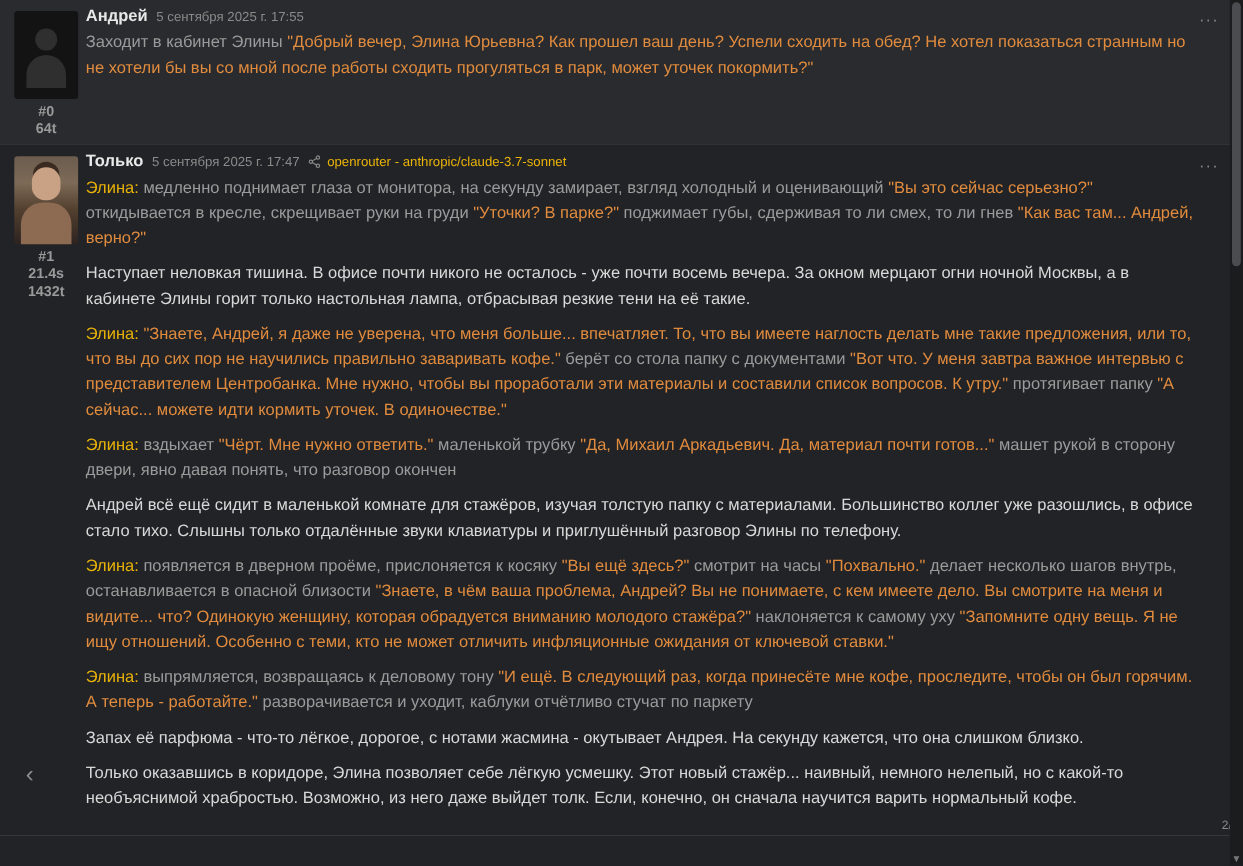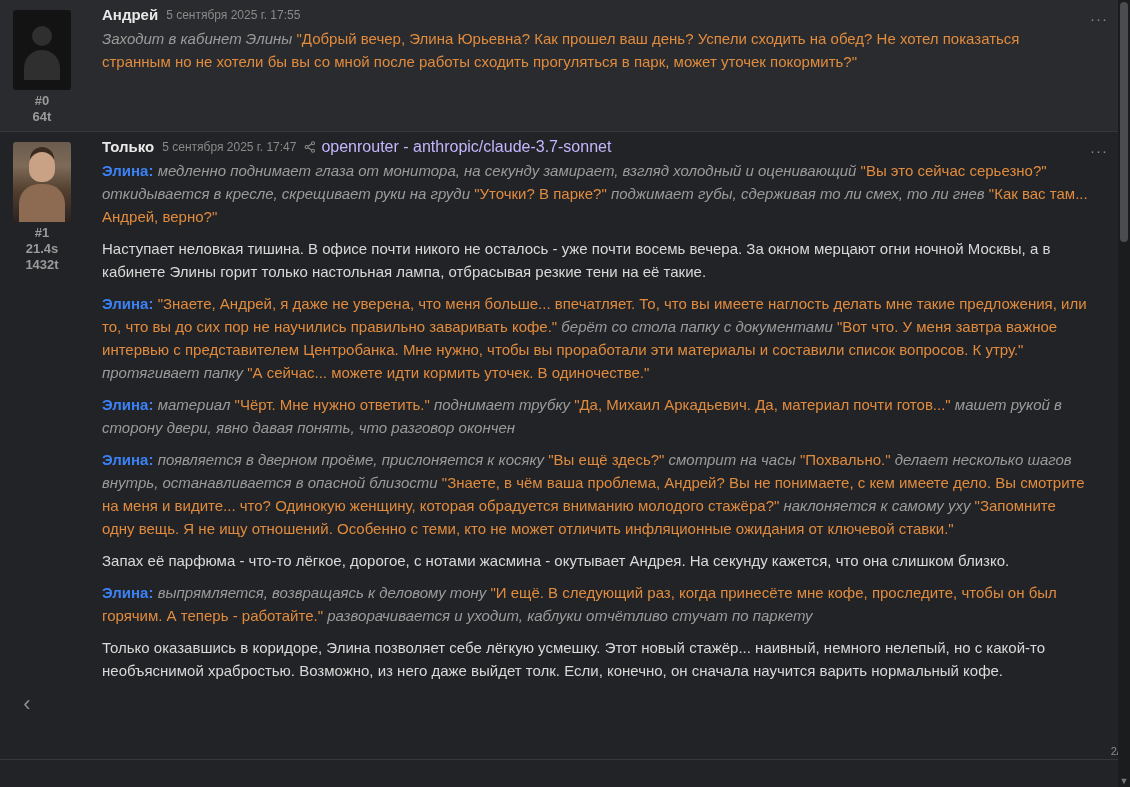--- a/index.html
+++ b/index.html
@@ -95,40 +95,40 @@
     transform:translateX(-50%);
   }
   .meta-idx, .meta-line {
     font-size: 13px;
     color: #9a9a9a;
     line-height: 16px;
     text-align: center;
     font-weight: bold;
   }
   .meta-idx { margin-top: 3px; }
-  .body { flex: 1 1 auto; min-width: 0; padding-right: 24px; margin-left: 24px; }
+  .body { flex: 1 1 auto; min-width: 0; padding-right: 24px; }
   .hdr {
     display: flex;
     align-items: center;
     gap: 8px;
     margin-bottom: 3px;
     line-height: 18px;
   }
   .author {
     font-weight: bold;
     font-size: 15px;
     color: #e8e8e8;
   }
   .timestamp {
     font-size: 12px;
     color: #8a8a8a;
   }
   .model-tag {
-    font-size: 16px;
-    color: #c4b5fd;
+    font-size: 12px;
+    color: #eab308;
     display: flex;
     align-items: center;
     gap: 5px;
   }
   .share-icon { display: inline-block; width: 12px; height: 12px; }
   .dots {
     position: absolute;
     right: 22px;
     top: 10px;
     color: #8a8a8a;
@@ -136,22 +136,22 @@
     letter-spacing: 1px;
     cursor: pointer;
   }
   p.line {
     margin: 0 0 9px 0;
     line-height: 23px;
     font-size: 15px;
     color: #d9d9d9;
   }
   p.line:last-child { margin-bottom: 0; }
-  .nm { font-weight: bold; color: #3b82f6; }
-  .it { font-style: italic; color: #9b9b9b; }
+  .nm { font-weight: normal; color: #eab308; }
+  .it { color: #9b9b9b; }
   .q  { color: #e08b3e; }
   .plain { color: #d9d9d9; }
   .first .it { color: #9b9b9b; }
   .nav-arrow {
     position: absolute;
     left: 14px;
     bottom: 42px;
     width: 26px; height: 26px;
     color: #8d8d8d;
     font-size: 22px;
@@ -255,35 +255,38 @@
         <p class="line">
           <span class="plain">Наступает неловкая тишина. В офисе почти никого не осталось - уже почти восемь вечера. За окном мерцают огни ночной Москвы, а в кабинете Элины горит только настольная лампа, отбрасывая резкие тени на её такие.</span>
         </p>
 
         <p class="line">
           <span class="nm">Элина: </span><span class="q">"Знаете, Андрей, я даже не уверена, что меня больше... впечатляет. То, что вы имеете наглость делать мне такие предложения, или то, что вы до сих пор не научились правильно заваривать кофе." </span><span class="it">берёт со стола папку с документами </span><span class="q">"Вот что. У меня завтра важное интервью с представителем Центробанка. Мне нужно, чтобы вы проработали эти материалы и составили список вопросов. К утру." </span><span class="it">протягивает папку </span><span class="q">"А сейчас... можете идти кормить уточек. В одиночестве."</span>
         </p>
 
 
         <p class="line">
-          <span class="nm">Элина: </span><span class="it">материал </span><span class="q">"Чёрт. Мне нужно ответить." </span><span class="it">поднимает трубку </span><span class="q">"Да, Михаил Аркадьевич. Да, материал почти готов..." </span><span class="it">машет рукой в сторону двери, явно давая понять, что разговор окончен</span>
-        </p>
-
-
+          <span class="nm">Элина: </span><span class="it">вздыхает </span><span class="q">"Чёрт. Мне нужно ответить." </span><span class="it">маленькой трубку </span><span class="q">"Да, Михаил Аркадьевич. Да, материал почти готов..." </span><span class="it">машет рукой в сторону двери, явно давая понять, что разговор окончен</span>
+        </p>
+
+
+        <p class="line">
+          <span class="plain">Андрей всё ещё сидит в маленькой комнате для стажёров, изучая толстую папку с материалами. Большинство коллег уже разошлись, в офисе стало тихо. Слышны только отдалённые звуки клавиатуры и приглушённый разговор Элины по телефону.</span>
+        </p>
 
         <p class="line">
           <span class="nm">Элина: </span><span class="it">появляется в дверном проёме, прислоняется к косяку </span><span class="q">"Вы ещё здесь?" </span><span class="it">смотрит на часы </span><span class="q">"Похвально." </span><span class="it">делает несколько шагов внутрь, останавливается в опасной близости </span><span class="q">"Знаете, в чём ваша проблема, Андрей? Вы не понимаете, с кем имеете дело. Вы смотрите на меня и видите... что? Одинокую женщину, которая обрадуется вниманию молодого стажёра?" </span><span class="it">наклоняется к самому уху </span><span class="q">"Запомните одну вещь. Я не ищу отношений. Особенно с теми, кто не может отличить инфляционные ожидания от ключевой ставки."</span>
         </p>
 
         <p class="line">
+          <span class="nm">Элина: </span><span class="it">выпрямляется, возвращаясь к деловому тону </span><span class="q">"И ещё. В следующий раз, когда принесёте мне кофе, проследите, чтобы он был горячим. А теперь - работайте." </span><span class="it">разворачивается и уходит, каблуки отчётливо стучат по паркету</span>
+        </p>
+
+        <p class="line">
           <span class="plain">Запах её парфюма - что-то лёгкое, дорогое, с нотами жасмина - окутывает Андрея. На секунду кажется, что она слишком близко.</span>
-        </p>
-
-        <p class="line">
-          <span class="nm">Элина: </span><span class="it">выпрямляется, возвращаясь к деловому тону </span><span class="q">"И ещё. В следующий раз, когда принесёте мне кофе, проследите, чтобы он был горячим. А теперь - работайте." </span><span class="it">разворачивается и уходит, каблуки отчётливо стучат по паркету</span>
         </p>
 
         <p class="line">
           <span class="plain">Только оказавшись в коридоре, Элина позволяет себе лёгкую усмешку. Этот новый стажёр... наивный, немного нелепый, но с какой-то необъяснимой храбростью. Возможно, из него даже выйдет толк. Если, конечно, он сначала научится варить нормальный кофе.</span>
         </p>
       </div>
       <div class="dots">···</div>
     </div>
 
     <div class="nav-arrow">‹</div>

